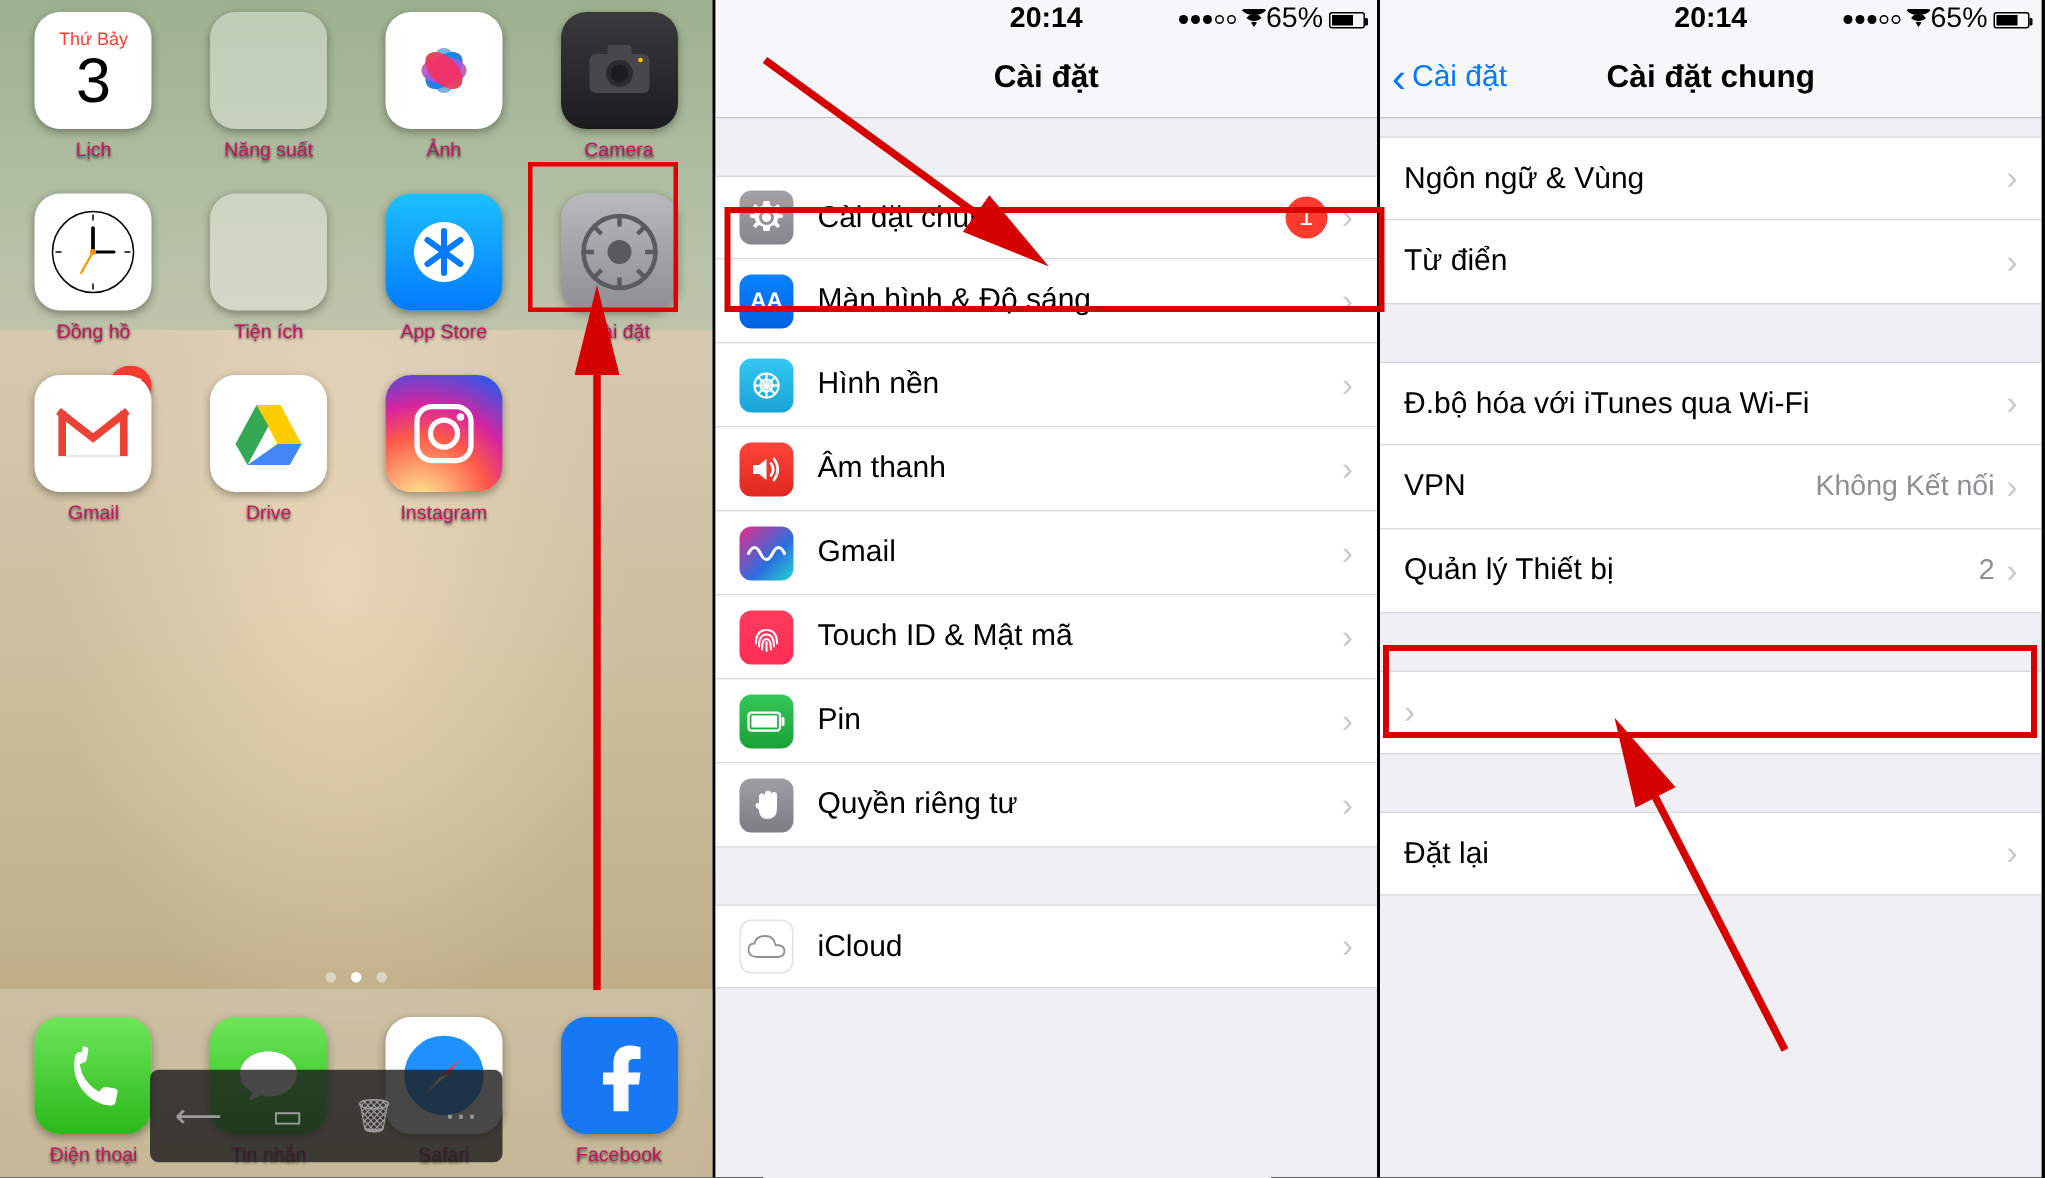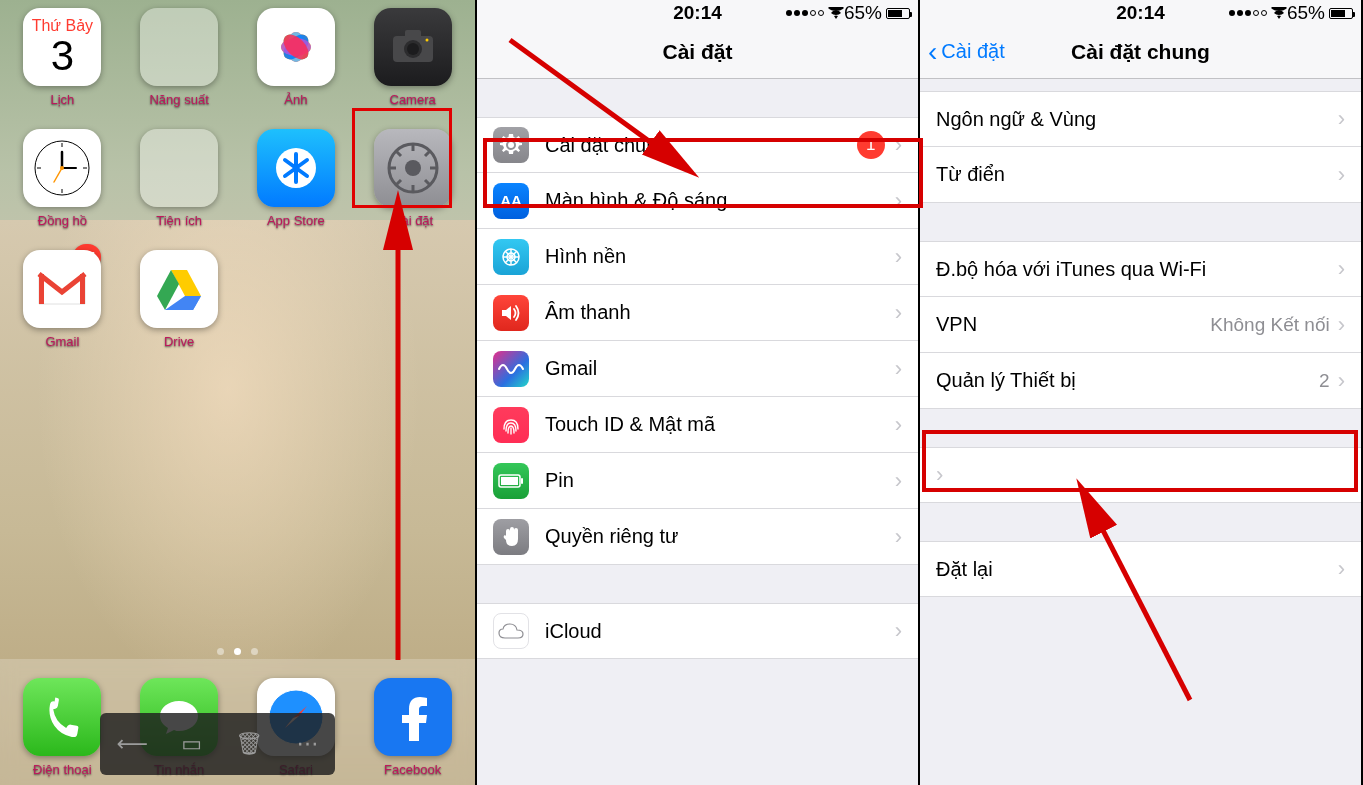--- a/index.html
+++ b/index.html
@@ -12,21 +12,21 @@
 
 
 .home-bg { position: absolute; inset: 0; background: linear-gradient(180deg,#9db190 0%,#b8c2a8 22%,#d0c7b2 45%,#e2d6bf 65%,#cdbfa4 100%); }
 .home-photo { position:absolute; left:0; right:0; top:220px; bottom:0; background: radial-gradient(ellipse at 48% 30%, rgba(255,230,200,0.55),transparent 55%), linear-gradient(180deg,#d6c9af 0%,#c7b996 55%,#b6a37a 100%); }
 .icon-grid { position: absolute; top: 8px; left: 18px; right: 18px; display: grid; grid-template-columns: repeat(4, 1fr); column-gap: 28px; row-gap: 22px; }
 .app { display: flex; flex-direction: column; align-items: center; position: relative; }
 .app-icon { width: 78px; height: 78px; border-radius: 17px; display: flex; align-items: center; justify-content: center; font-size: 34px; color: #fff; box-shadow: 0 2px 6px rgba(0,0,0,0.35); position:relative; overflow:hidden; }
 .app-label { margin-top: 6px; color: #be185d; font-size: 13px; text-shadow: 0 1px 2px rgba(0,0,0,0.7); font-weight: 400; white-space: nowrap; }
 .badge { position: absolute; top: -6px; right: 6px; min-width: 26px; height: 26px; background: #ff3b30; color: #fff; border-radius: 13px; font-size: 14px; font-weight: 600; display: flex; align-items: center; justify-content: center; padding: 0 6px; box-shadow: 0 1px 3px rgba(0,0,0,0.4); }
 .cal-icon { background:#fff; flex-direction:column; color:#000; }
-.cal-day { color:#ff3b30; font-size:16px; font-weight:500; }
+.cal-day { color:#ff3b30; font-size:12px; font-weight:500; }
 .cal-num { font-size:42px; font-weight:200; line-height:1; }
 .dock { position: absolute; bottom: 0; left: 0; right: 0; height: 126px; background: rgba(255,255,255,0.22); backdrop-filter: blur(8px); display: grid; grid-template-columns: repeat(4,1fr); align-items: flex-end; padding: 12px 18px 8px; column-gap: 28px; }
 .dock .app { justify-content: flex-end; }
 .dock .app-icon { width: 78px; height: 78px; }
 .pager { position: absolute; bottom: 130px; left: 0; right: 0; display: flex; gap: 10px; justify-content: center; }
 .pager-dot { width: 7px; height: 7px; border-radius: 50%; background: rgba(255,255,255,0.45); }
 .pager-dot.active { background: #fff; }
 .overlay-bar { position: absolute; bottom: 10px; left: 100px; width: 235px; height: 62px; background: rgba(30,30,30,0.82); border-radius: 6px; display: flex; align-items: center; justify-content: space-around; }
 .overlay-btn { color:#9c9c9c; font-size: 22px; }
 .red-box-1 { position: absolute; top: 108px; left: 352px; width: 100px; height: 100px; border: 3px solid #e00000; pointer-events: none; }
@@ -220,20 +220,30 @@
       <div class="app">
         <div class="app-icon" style="background:#fff">
           <svg width="48" height="42" viewBox="0 0 48 42">
               <path d="M16 2 L32 2 L46 28 L30 28 Z" fill="#ffcc00"></path>
               <path d="M16 2 L2 28 L10 42 L24 16 Z" fill="#34a853"></path>
               <path d="M10 42 L46 28 L38 42 Z" fill="#4285f4"></path>
               <path d="M30 28 L46 28 L38 42 L10 42 Z" fill="#4285f4"></path>
             </svg>
         </div>
         <div class="app-label">Drive</div>
+      </div>
+      <div class="app">
+        <div class="app-icon" style="background:radial-gradient(circle at 30% 110%,#fdf497 0%,#fd5949 45%,#d6249f 65%,#285aeb 95%)">
+          <svg width="46" height="46" viewBox="0 0 46 46">
+              <rect x="5" y="5" width="36" height="36" rx="10" fill="none" stroke="#fff" stroke-width="3.5"></rect>
+              <circle cx="23" cy="23" r="9" fill="none" stroke="#fff" stroke-width="3.5"></circle>
+              <circle cx="34" cy="12" r="2.5" fill="#fff"></circle>
+            </svg>
+        </div>
+        <div class="app-label">Instagram</div>
       </div>
     </div>
 
     <div class="pager">
       <div class="pager-dot"></div>
       <div class="pager-dot active"></div>
       <div class="pager-dot"></div>
     </div>
 
     <div class="dock">

